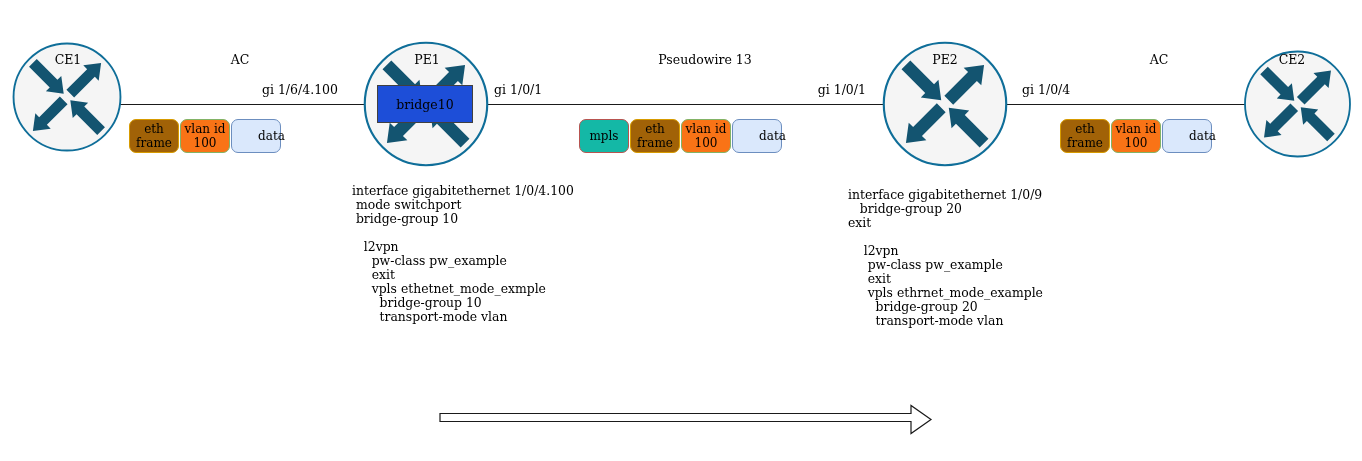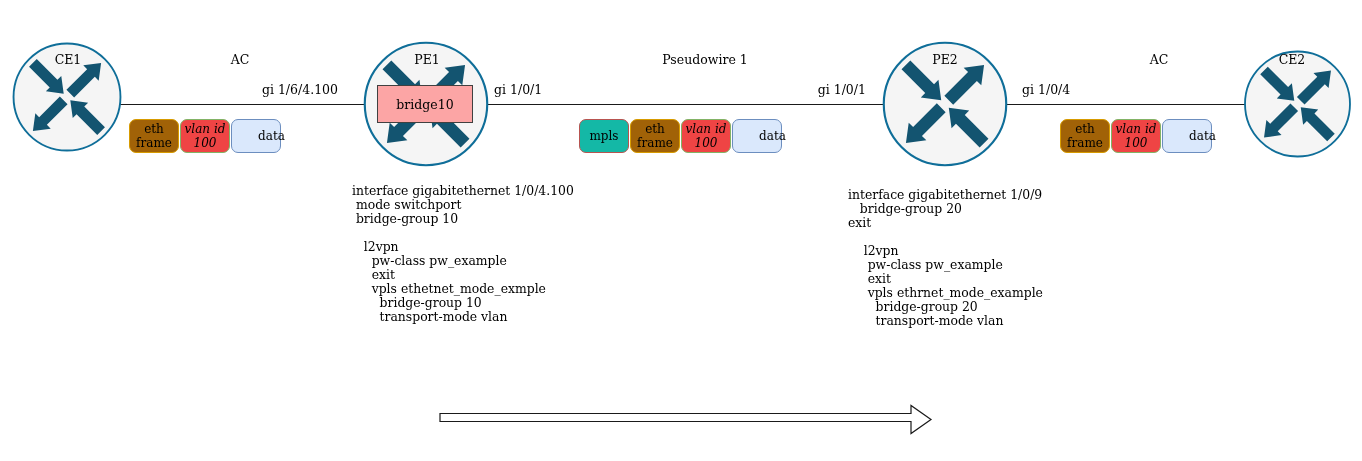--- a/index.html
+++ b/index.html
@@ -10,31 +10,31 @@
   .canvas{position:relative;width:1362px;height:461px;}
   .layer{position:absolute;left:0;top:0;}
   .rc{fill:#f5f5f5;stroke:#0f6e99;stroke-width:1.7;}
   .ra{fill:#135470;}
   .wire{stroke:#1a1a1a;stroke-width:1;}
   .flow{fill:#ffffff;stroke:#1a1a1a;stroke-width:1.2;}
   .lbl{position:absolute;font-size:12.5px;white-space:nowrap;line-height:1.15;}
   .title{transform:translateX(-50%);margin-top:40px;}
   .r-anchor{transform:translateX(-100%);}
   .bridge{
-    position:absolute;width:96px;height:38px;background:#fca5a5;border:1px solid #404040;
+    position:absolute;width:96px;height:38px;background:#1d4ed8;border:1px solid #404040;
     display:flex;align-items:center;justify-content:center;font-size:12.5px;box-sizing:border-box;
   }
   .frames{position:absolute;display:flex;gap:1px;}
   .fbox{
     width:50px;height:34px;box-sizing:border-box;border-radius:7px;border:1px solid;
     display:flex;align-items:center;justify-content:center;text-align:center;
     font-size:12px;line-height:1.2;padding:0 1px;
   }
   .seg-eth {background:#a16207;border-color:#d79b00;}
-  .seg-vlan{background:#ef4444;border-color:#82b366;font-style:italic;}
+  .seg-vlan{background:#f97316;border-color:#82b366;}
   .seg-data{background:#dae8fc;border-color:#6c8ebf;padding-left:32px;}
   .seg-mpls{background:#14b8a6;border-color:#b85450;}
   .config{
     position:absolute;margin:8px;font-family:"DejaVu Serif","Liberation Serif",serif;
     font-size:12.4px;line-height:14px;white-space:pre;
   }
 </style>
 </head>
 <body>
 
@@ -57,21 +57,21 @@
     <use href="#router" x="361" y="41" width="130" height="126"></use>
     <use href="#router" x="880" y="41" width="130" height="126"></use>
     <use href="#router" x="1243" y="50" width="109" height="108"></use>
 
     <polygon class="flow" points="440,413.5 911,413.5 911,405.5 931,419.5 911,433.5 911,421.5 440,421.5"></polygon>
   </svg>
 
   <div class="lbl title" style="left:68px;top:13px">CE1</div>
   <div class="lbl title" style="left:240px;top:13px">AC</div>
   <div class="lbl title" style="left:427px;top:13px">PE1</div>
-  <div class="lbl title" style="left:705px;top:13px">Pseudowire 1</div>
+  <div class="lbl title" style="left:705px;top:13px">Pseudowire 13</div>
   <div class="lbl title" style="left:945px;top:13px">PE2</div>
   <div class="lbl title" style="left:1159px;top:13px">AC</div>
   <div class="lbl title" style="left:1292px;top:13px">CE2</div>
 
   <div class="lbl r-anchor" style="left:338px;top:83px">gi 1/6/4.100</div>
   <div class="lbl" style="left:494px;top:83px">gi 1/0/1</div>
   <div class="lbl r-anchor" style="left:866px;top:83px">gi 1/0/1</div>
   <div class="lbl" style="left:1022px;top:83px">gi 1/0/4</div>
 
   <div class="bridge" style="left:377px;top:85px">bridge10</div>

